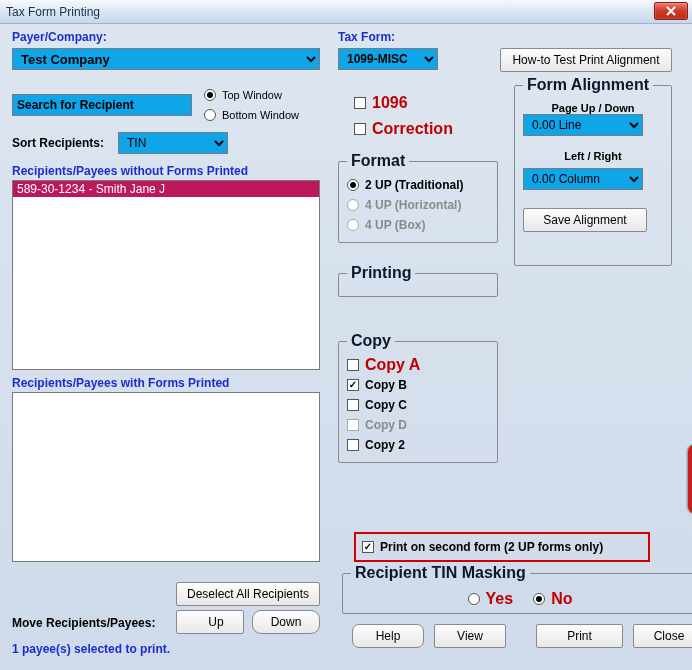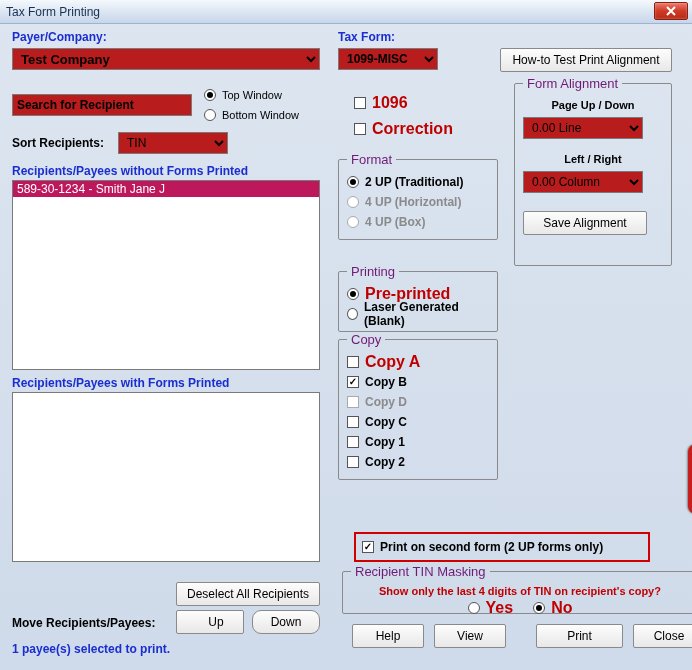--- a/index.html
+++ b/index.html
@@ -40,21 +40,21 @@
     height: 644px;
   }
   .lbl-blue { color: #1a2ed0; font-weight: bold; font-size: 12px; }
   .lbl-black { color: #000; font-weight: bold; font-size: 12px; }
   .lbl-red { color: #c00000; font-weight: bold; font-size: 16px; }
   .lbl-gray { color: #8a8a8a; font-weight: bold; font-size: 12px; }
 
   .input-text, select.combo {
     height: 22px;
     border: 1px solid #7a7a7a;
-    background: #b91c1c;
+    background: #0ea5e9;
     font-size: 12px;
     padding: 0 4px;
   }
 
   .listbox {
     background: #fff;
     border: 1px solid #7a7a7a;
   }
   .list-item-selected {
     background: #be185d;
@@ -74,23 +74,23 @@
   }
 
   fieldset.grp {
     border: 1px solid #8a8a8a;
     border-radius: 2px;
     margin: 0;
     padding: 6px 8px 8px 8px;
   }
   fieldset.grp > legend {
     padding: 0 4px;
-    font-weight: normal;
-    color: #701a75;
-    font-size: 13px;
+    font-weight: bold;
+    color: #0f172a;
+    font-size: 16px;
   }
 
   .radio-row, .check-row {
     display: flex; align-items: center;
     height: 18px;
     gap: 6px;
   }
 
   .radio-stack .radio-row + .radio-row { margin-top: 2px; }
   .check-stack .check-row + .check-row { margin-top: 2px; }
@@ -227,102 +227,87 @@
         </div>
       <div class="radio-row">
           <span class="radio-dot" style="border-color:#aaa;"></span>
           <span class="lbl-gray">4 UP (Box)</span>
         </div>
     </div>
   </fieldset>
 
   <fieldset class="pos grp" style="top:240px; left:338px; width:160px;">
     <legend>Printing</legend>
-    <div class="radio-stack">
-      <div class="radio-row">
-          <span class="radio-dot sel"></span>
-          <span class="lbl-red">Pre-printed</span>
-        </div>
-      <div class="radio-row">
-          <span class="radio-dot"></span>
-          <span class="lbl-black">Laser Generated (Blank)</span>
-        </div>
-    </div>
   </fieldset>
 
   <fieldset class="pos grp" style="top:308px; left:338px; width:160px;">
     <legend>Copy</legend>
     <div class="check-stack">
       <div class="check-row">
           <span class="check-box"></span>
           <span class="lbl-red">Copy A</span>
         </div>
       <div class="check-row">
           <span class="check-box">
             <span class="checkmark">✓</span>
           </span>
           <span class="lbl-black">Copy B</span>
         </div>
       <div class="check-row">
+          <span class="check-box"></span>
+          <span class="lbl-black">Copy C</span>
+        </div>
+      <div class="check-row">
           <span class="check-box" style="border-color:#aaa;"></span>
           <span class="lbl-gray">Copy D</span>
-        </div>
-      <div class="check-row">
-          <span class="check-box"></span>
-          <span class="lbl-black">Copy C</span>
-        </div>
-      <div class="check-row">
-          <span class="check-box"></span>
-          <span class="lbl-black">Copy 1</span>
         </div>
       <div class="check-row">
           <span class="check-box"></span>
           <span class="lbl-black">Copy 2</span>
         </div>
     </div>
   </fieldset>
 
   <fieldset class="pos grp" style="top:52px; left:514px; width:158px; height:190px;">
     <legend>Form Alignment</legend>
     <div style="text-align:center; font-weight:bold; margin-top:2px;">Page Up / Down</div>
-    <select class="combo" style="width:120px; margin-top:6px;">
+    <select class="combo" style="width:120px; ">
       <option>0.00 Line</option>
     </select>
     <div style="text-align:center; font-weight:bold; margin-top:14px;">Left / Right</div>
     <select class="combo" style="width:120px; margin-top:6px;">
       <option>0.00 Column</option>
     </select>
     <button class="btn" style="width:124px; margin-top:18px;">Save  Alignment</button>
   </fieldset>
 
   <div class="pos boxed-highlight" style="top:508px; left:354px; width:296px;">
     <div class="check-row">
       <span class="check-box">
           <span class="checkmark">✓</span>
         </span>
       <span class="lbl-black">Print on second form (2 UP forms only)</span>
     </div>
   </div>
 
   <fieldset class="pos grp" style="top:540px; left:342px; width:356px; height:50px;">
     <legend>Recipient TIN Masking</legend>
-    <div class="lbl-red" style="font-size:11px; text-align:center;">Show only the last 4 digits of TIN on recipient's copy?</div>
     <div style="display:flex; gap:20px; justify-content:center; margin-top:2px;">
       <div class="radio-row">
           <span class="radio-dot"></span>
           <span class="lbl-red">Yes</span>
         </div>
       <div class="radio-row">
           <span class="radio-dot sel"></span>
           <span class="lbl-red">No</span>
         </div>
     </div>
   </fieldset>
 
   <div class="pos" style="top:600px; left:352px; display:flex; gap:10px;">
-    <button class="btn" style="width:72px;">Help</button>
+    <button class="btn" style="width:72px;border-radius:7px;">Help</button>
     <button class="btn" style="width:72px;">View</button>
     <button class="btn" style="width:87px;margin-left:20px;">Print</button>
     <button class="btn" style="width:72px;">Close</button>
   </div>
 
   <div class="edge-red"></div>
 </div>
 
 </body></html>

